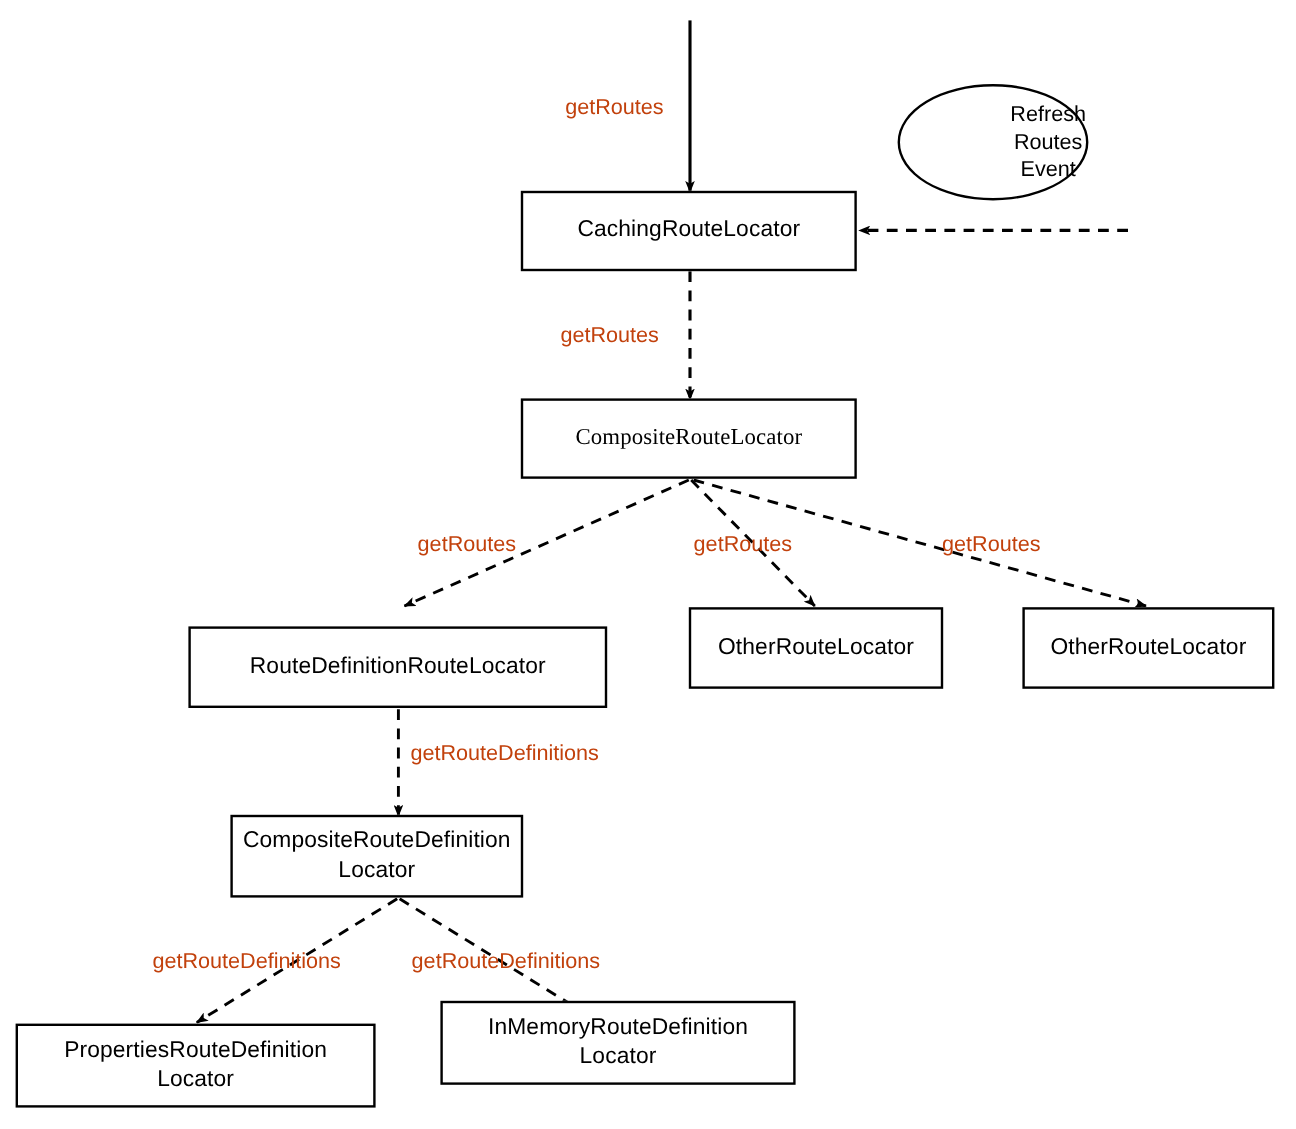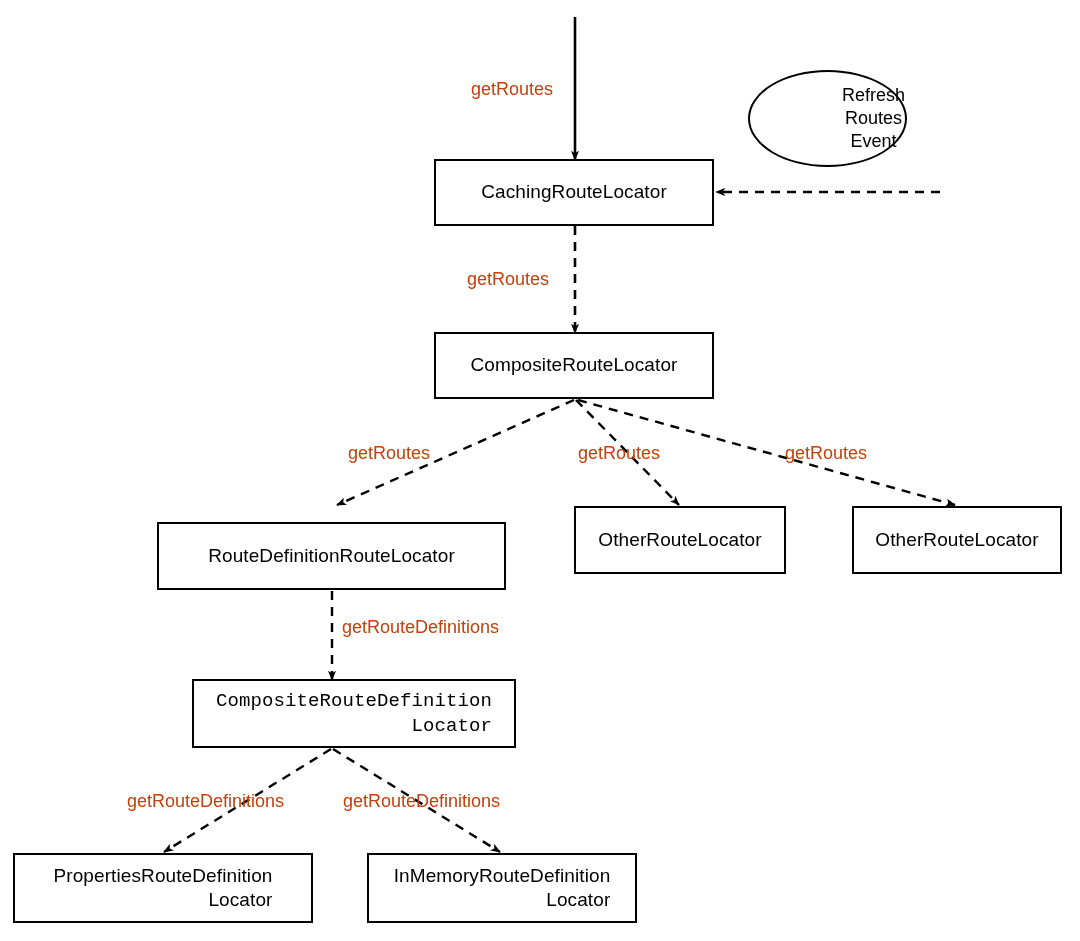--- a/index.html
+++ b/index.html
@@ -28,21 +28,21 @@
     pointer-events: none;
   }
   .node-box {
     position: absolute;
     box-sizing: border-box;
     border: 2px solid #000000;
     background: #ffffff;
     display: flex;
     align-items: center;
     justify-content: center;
-    text-align: right;
+    text-align: center;
     font-size: 19px;
     line-height: 1.28;
     color: #000000;
     letter-spacing: 0.1px;
     padding: 16px 6px;
   }
   .node-ellipse {
     position: absolute;
     box-sizing: border-box;
     border: 2px solid #000000;
@@ -100,47 +100,47 @@
   <div class="node-ellipse" style="left:748px; top:70px; width:159px; height:97px;">
     <span class="node-label">Refresh
 Routes
 Event</span>
   </div>
 
   <div class="node-box" style="left:434px; top:159px; width:280px; height:67px;">
     <span class="node-label">CachingRouteLocator</span>
   </div>
 
-  <div class="node-box" style="left:434px; top:332px; width:280px; height:67px;">
+  <div class="node-box" style="left:434px; top:332px; width:280px; height:67px;font-family:Liberation Serif, serif;">
     <span class="node-label">CompositeRouteLocator</span>
   </div>
 
   <div class="node-box" style="left:157px; top:522px; width:349px; height:68px;">
     <span class="node-label">RouteDefinitionRouteLocator</span>
   </div>
 
   <div class="node-box" style="left:574px; top:506px; width:212px; height:68px;">
     <span class="node-label">OtherRouteLocator</span>
   </div>
 
   <div class="node-box" style="left:852px; top:506px; width:210px; height:68px;">
     <span class="node-label">OtherRouteLocator</span>
   </div>
 
-  <div class="node-box" style="left:192px; top:679px; width:324px; height:69px;font-family:Liberation Mono, monospace;">
+  <div class="node-box" style="left:192px; top:679px; width:244px; height:69px;">
     <span class="node-label">CompositeRouteDefinition
 Locator</span>
   </div>
 
   <div class="node-box" style="left:13px; top:853px; width:300px; height:70px;">
     <span class="node-label">PropertiesRouteDefinition
 Locator</span>
   </div>
 
-  <div class="node-box" style="left:367px; top:853px; width:270px; height:70px;">
+  <div class="node-box" style="left:367px; top:834px; width:296px; height:70px;">
     <span class="node-label">InMemoryRouteDefinition
 Locator</span>
   </div>
 
   <div class="edge-label" style="left:471px; top:80px;">getRoutes</div>
 
   <div class="edge-label" style="left:467px; top:270px;">getRoutes</div>
 
   <div class="edge-label" style="left:348px; top:444px;">getRoutes</div>
 

